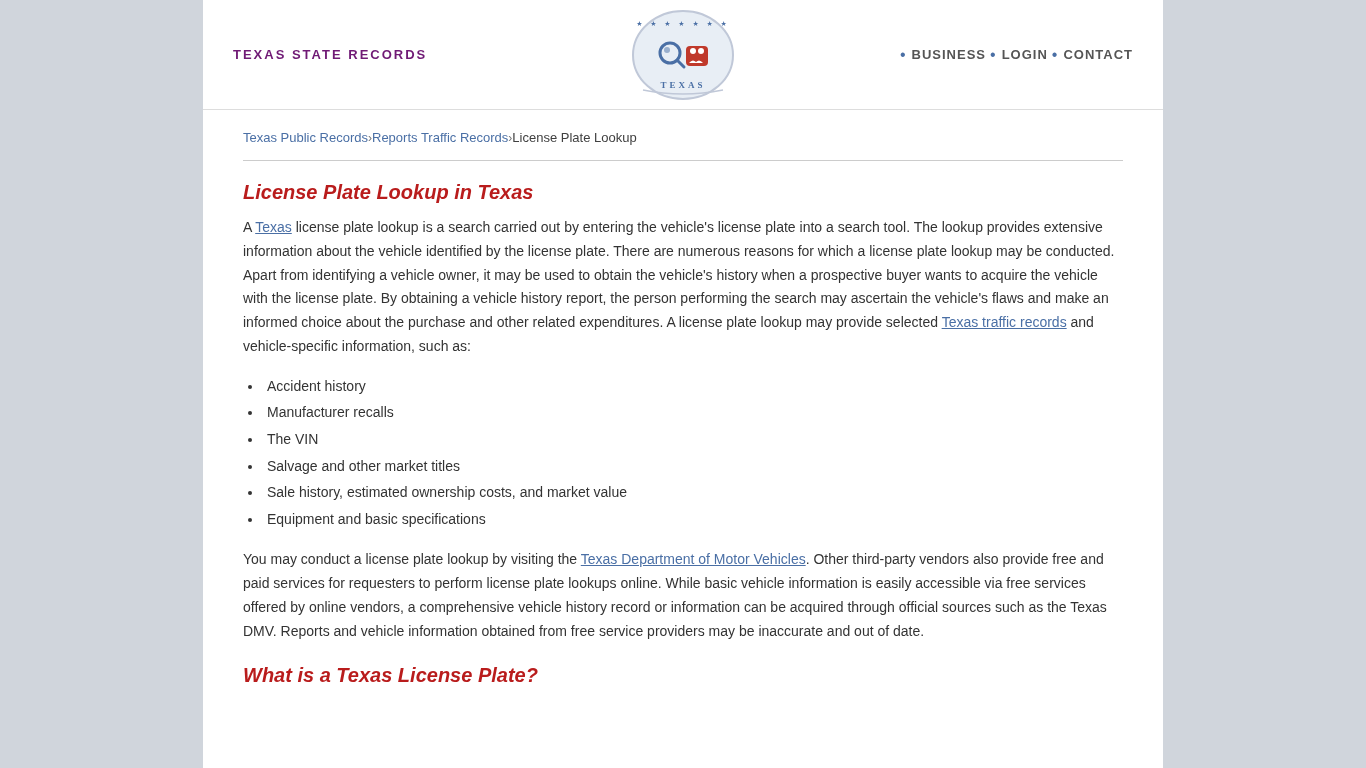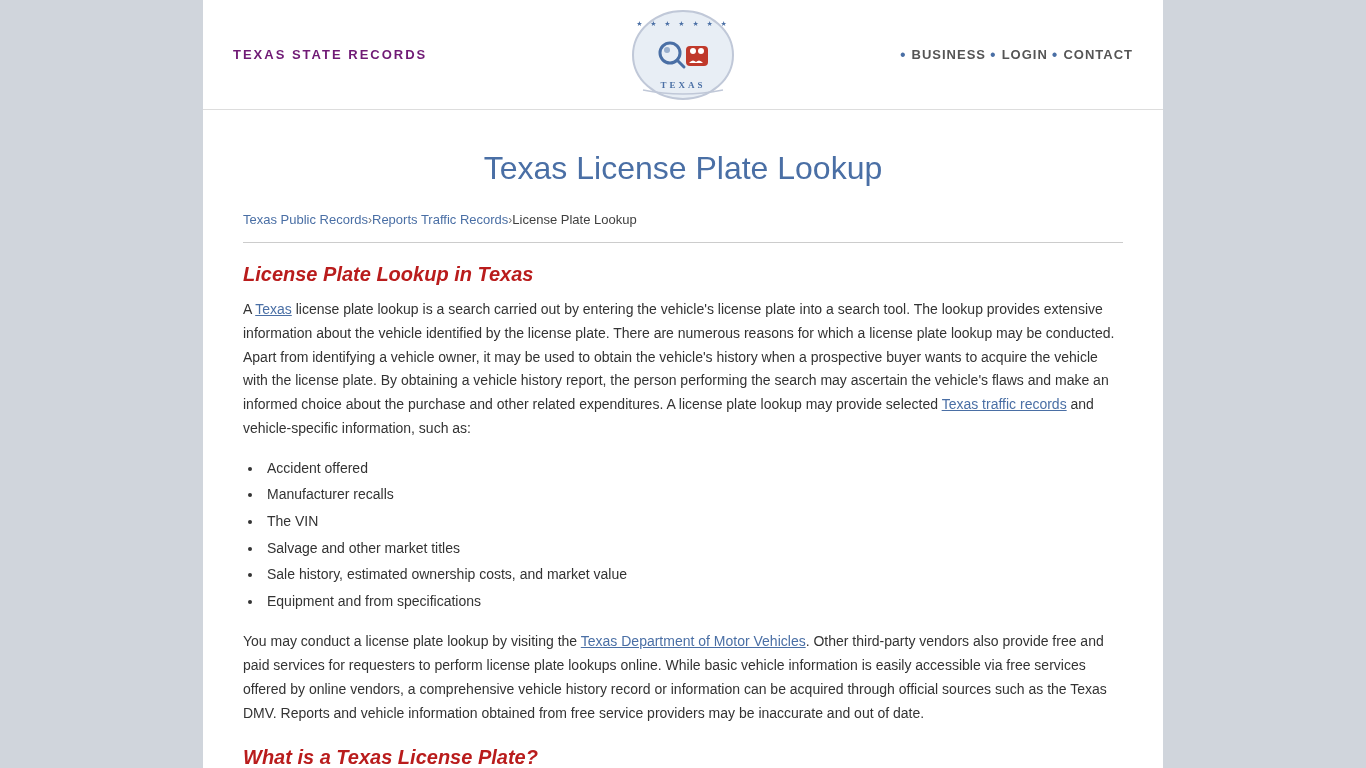--- a/index.html
+++ b/index.html
@@ -187,44 +187,43 @@
       <a href="#">BUSINESS</a>
       <span class="dot">•</span>
       <a href="#">LOGIN</a>
       <span class="dot">•</span>
       <a href="#">CONTACT</a>
     </nav>
   </header>
 
   <main class="main-content">
 
-    <h1 class="page-title">Texas License Plate Lookup</h1>
 
     <nav class="breadcrumb">
       <a href="#">Texas Public Records</a>
       <span class="separator">›</span>
       <a href="#">Reports Traffic Records</a>
       <span class="separator">›</span>
       <span class="current">License Plate Lookup</span>
     </nav>
 
     <section>
       <h2 class="section-heading">License Plate Lookup in Texas</h2>
 
       <p class="body-text">
         A <a href="#">Texas</a> license plate lookup is a search carried out by entering the vehicle's license plate into a search tool. The lookup provides extensive information about the vehicle identified by the license plate. There are numerous reasons for which a license plate lookup may be conducted. Apart from identifying a vehicle owner, it may be used to obtain the vehicle's history when a prospective buyer wants to acquire the vehicle with the license plate. By obtaining a vehicle history report, the person performing the search may ascertain the vehicle's flaws and make an informed choice about the purchase and other related expenditures. A license plate lookup may provide selected <a href="#">Texas traffic records</a> and vehicle-specific information, such as:
       </p>
 
       <ul class="content-list">
-        <li>Accident offered</li>
+        <li>Accident history</li>
         <li>Manufacturer recalls</li>
         <li>The VIN</li>
         <li>Salvage and other market titles</li>
         <li>Sale history, estimated ownership costs, and market value</li>
-        <li>Equipment and from specifications</li>
+        <li>Equipment and basic specifications</li>
       </ul>
 
       <p class="body-text">
         You may conduct a license plate lookup by visiting the <a href="#">Texas Department of Motor Vehicles</a>. Other third-party vendors also provide free and paid services for requesters to perform license plate lookups online. While basic vehicle information is easily accessible via free services offered by online vendors, a comprehensive vehicle history record or information can be acquired through official sources such as the Texas DMV. Reports and vehicle information obtained from free service providers may be inaccurate and out of date.
       </p>
     </section>
 
     <section>
       <h2 class="section-heading">What is a Texas License Plate?</h2>
 

